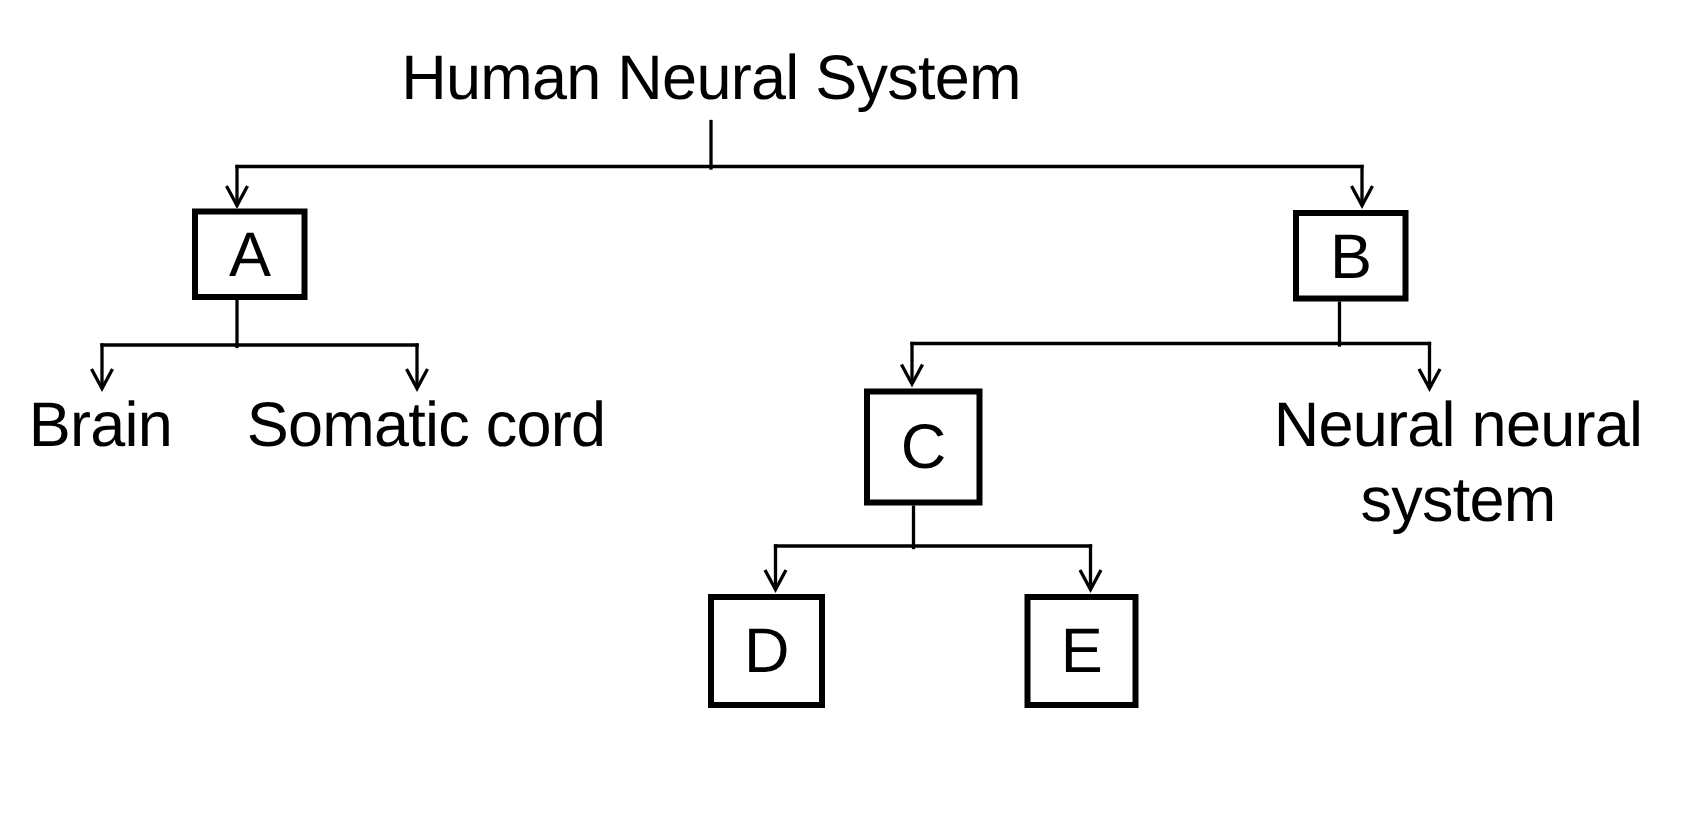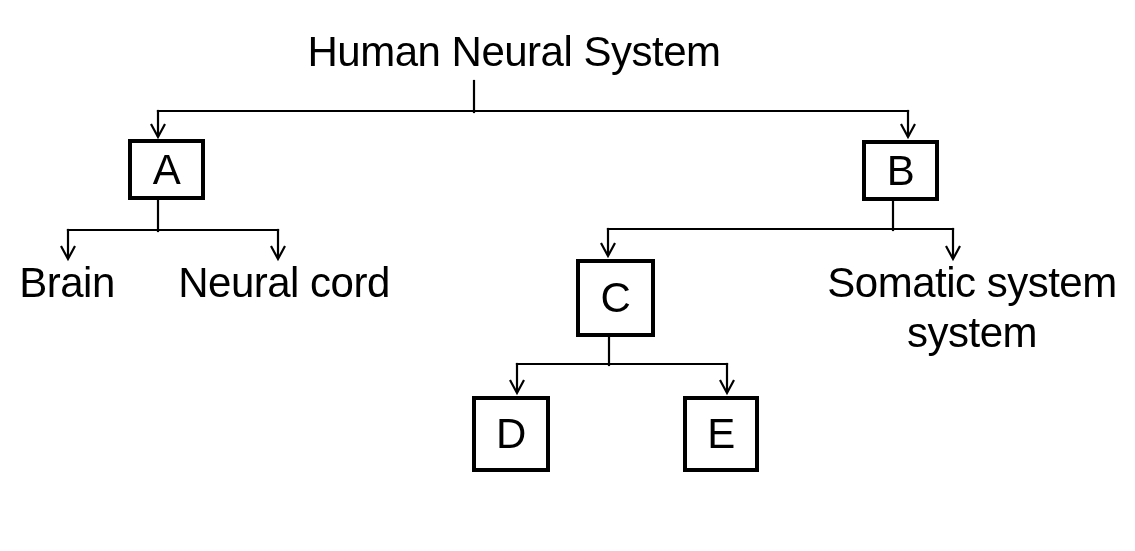--- a/index.html
+++ b/index.html
@@ -86,21 +86,21 @@
     <path class="arrowhead" d="M946 246 L953 259 L960 246"></path>
 
     <line class="connector" x1="609" y1="335" x2="609" y2="365"></line>
     <line class="connector" x1="517" y1="364" x2="727" y2="364"></line>
     <line class="connector" x1="517" y1="364" x2="517" y2="391"></line>
     <path class="arrowhead" d="M510 380 L517 393 L524 380"></path>
     <line class="connector" x1="727" y1="364" x2="727" y2="391"></line>
     <path class="arrowhead" d="M720 380 L727 393 L734 380"></path>
   </svg>
 
-  <div class="diagram-title" style="left:474px; top:27px;margin-left:40px;">Human Neural System</div>
+  <div class="diagram-title" style="left:474px; top:27px;">Human Neural System</div>
 
   <div class="node-box" style="left:128px; top:139px; width:77px; height:61px;">
     <span>A</span>
   </div>
 
   <div class="node-box" style="left:862px; top:140px; width:77px; height:61px;">
     <span>B</span>
   </div>
 
   <div class="node-box" style="left:576px; top:259px; width:79px; height:78px;">
@@ -110,17 +110,17 @@
   <div class="node-box" style="left:472px; top:396px; width:78px; height:76px;">
     <span>D</span>
   </div>
 
   <div class="node-box" style="left:683px; top:396px; width:76px; height:76px;">
     <span>E</span>
   </div>
 
   <div class="leaf-label" style="left:67px; top:258px;">Brain</div>
 
-  <div class="leaf-label" style="left:284px; top:258px;">Neural cord</div>
+  <div class="leaf-label" style="left:284px; top:258px;">Somatic cord</div>
 
-  <div class="leaf-label wrap" style="left:972px; top:258px;">Somatic system system</div>
+  <div class="leaf-label wrap" style="left:972px; top:258px;">Neural neural system</div>
 
 </div>
 
 </body></html>

